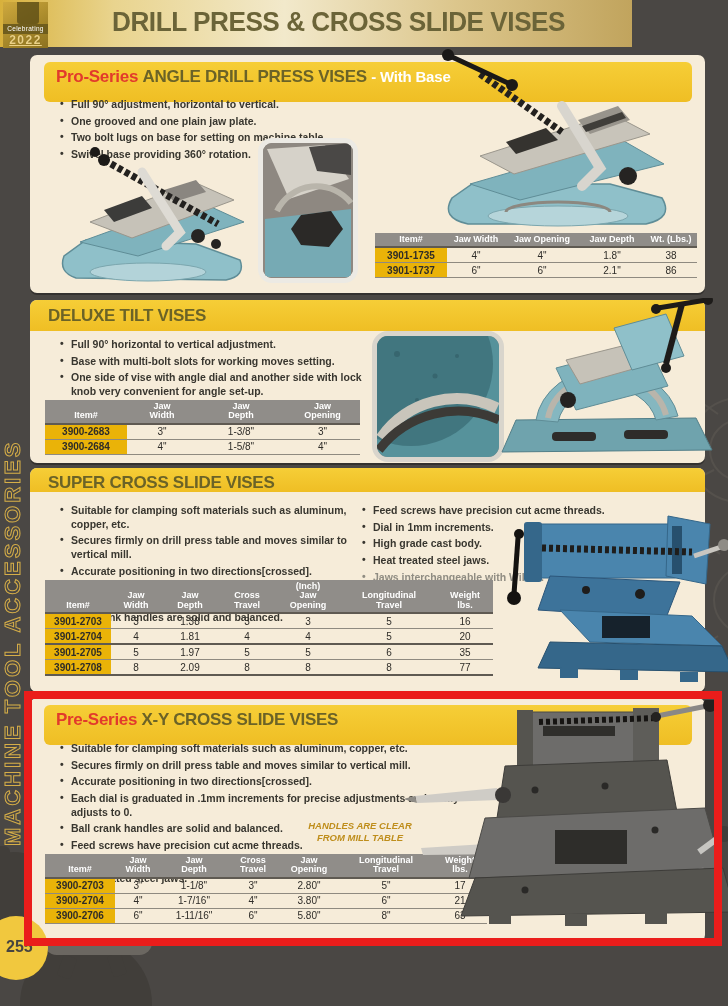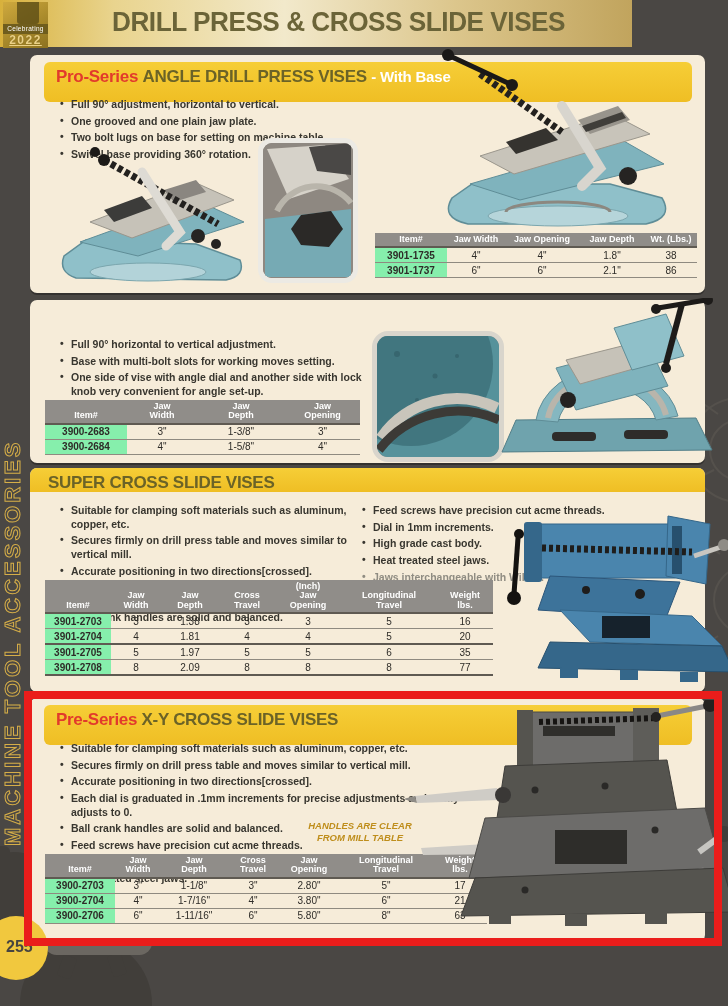--- a/index.html
+++ b/index.html
@@ -79,21 +79,21 @@
   
   table.ptable { position:absolute; border-collapse:collapse; table-layout:fixed; }
   .ptable th {
     background:#908d89; color:#fff; font-size:9px; font-weight:bold; text-align:center;
     vertical-align:bottom; padding:2px 2px; white-space:pre-line; line-height:1.05;
   }
   .ptable td {
     font-size:10px; text-align:center; padding:1.5px 2px; color:#2e2c28;
     border-bottom:1.5px solid #8f8a80;
   }
-  .ptable td.itemcol { background:#86efac; font-weight:bold; }
+  .ptable td.itemcol { background:#eab308; font-weight:bold; }
   .ptable tr.group-end td { border-bottom:2px solid #5f5a52; }
   .ptable thead tr { border-bottom:2px solid #5f5a52; }
   
   .note {
     position:absolute; font-size:9.5px; font-weight:bold; font-style:italic;
     color:#bf8e1c; text-align:center; white-space:pre-line; line-height:1.25; z-index:6;
   }
   .photo { position:absolute; z-index:5; }
   .inset-frame { position:absolute; z-index:5; border:5px solid #eceae4; border-radius:14px; overflow:hidden; background:#8e8881; }
   .inset-frame2 { border-color:#d9d5cc; border-radius:16px; }
@@ -185,20 +185,23 @@
             <td>6"</td>
             <td>6"</td>
             <td>2.1"</td>
             <td>86</td>
           </tr>
         </tbody>
       </table>
   </div>
 
   <div class="card card2">
+    <div class="ybar ybar-full">
+      <span class="t-main">DELUXE TILT VISES</span>
+    </div>
     <ul class="bullets" style="left:28px; top:38px; width:330px;">
         <li>Full 90° horizontal to vertical adjustment.</li>
         <li>Base with multi-bolt slots for working moves setting.</li>
         <li>One side of vise with angle dial and another side with lock knob very convenient for angle set-up.</li>
         <li>Strong cast iron with rail for secure angle adjustment.</li>
       </ul>
     <table class="ptable" style="left:15px; top:100px; width:315px;">
         <colgroup>
           <col style="width: 82px;">
           <col style="width: 70px;">

